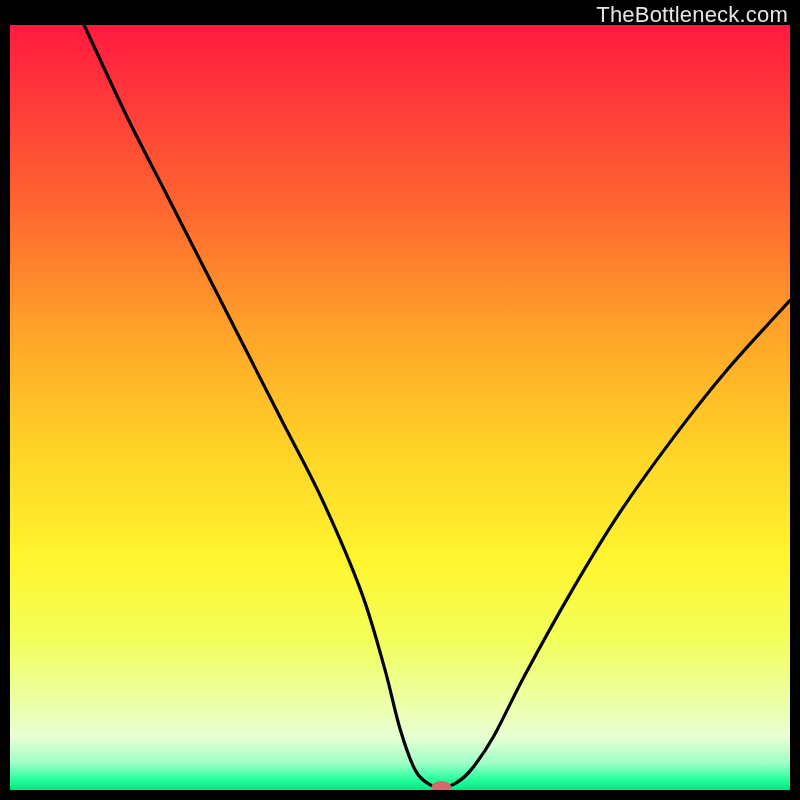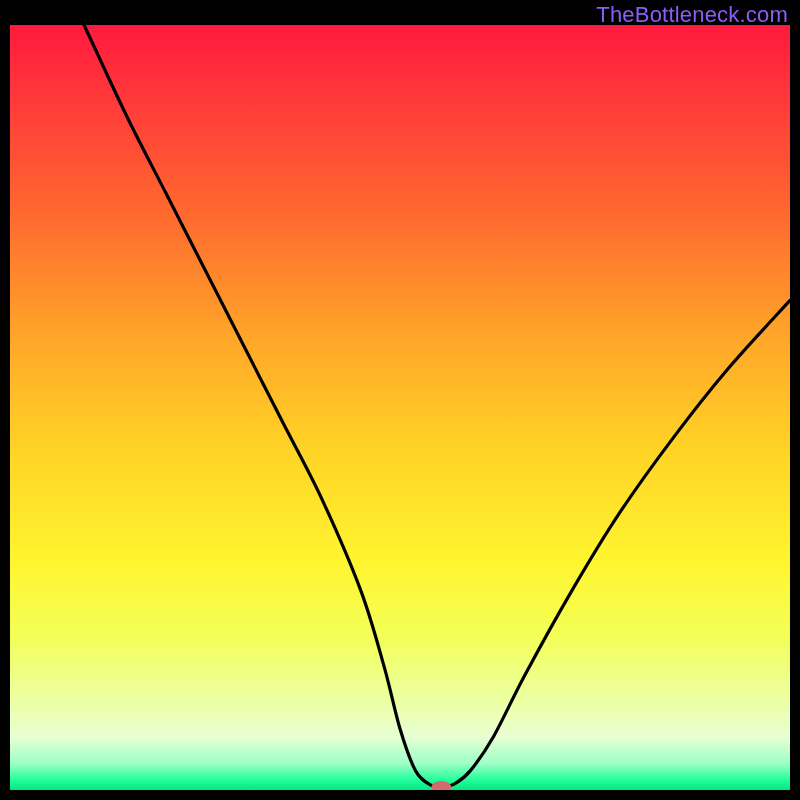--- a/index.html
+++ b/index.html
@@ -23,21 +23,21 @@
     position: absolute;
     left: 0;
     top: 0;
     width: 780px;
     height: 765px;
   }
   .watermark {
     position: absolute;
     top: 2px;
     right: 12px;
-    color: #8b5cf6;
+    color: #e5e5e5;
     font-size: 22px;
     letter-spacing: 0.2px;
     font-weight: 400;
     font-family: Arial, sans-serif;
   }
 </style>
 </head>
 <body>
 
 <div class="watermark">TheBottleneck.com</div>

